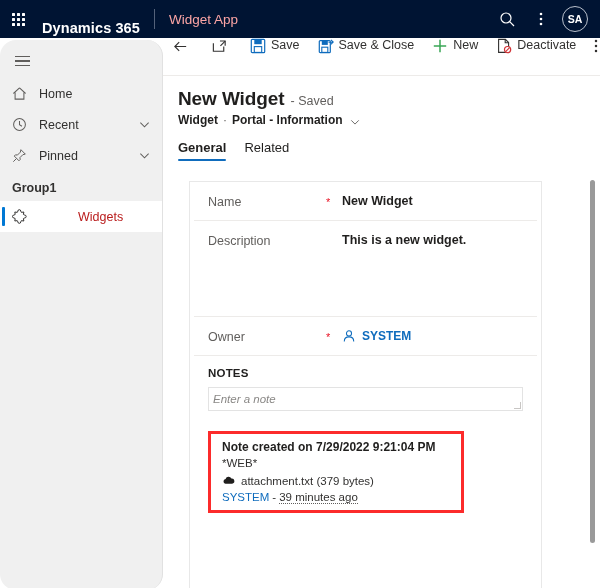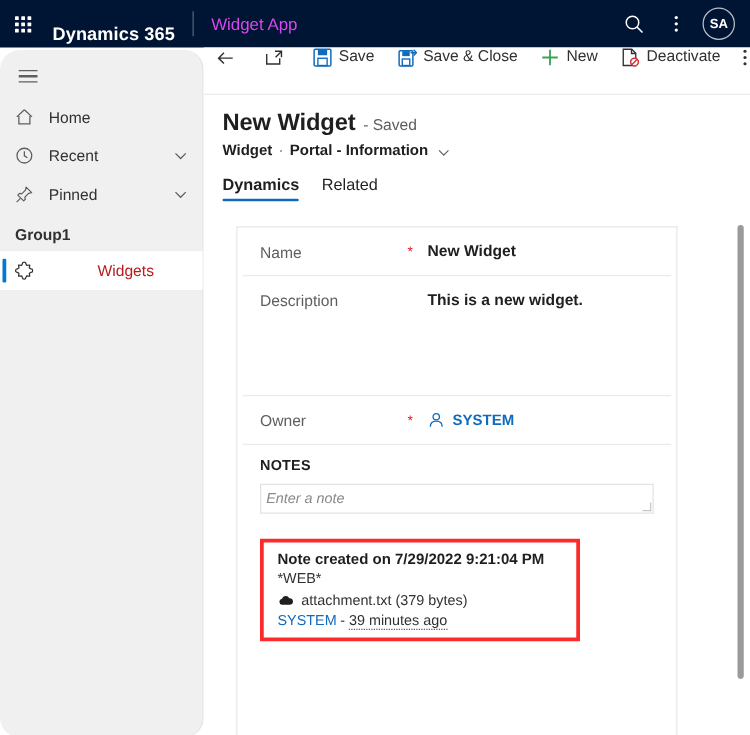--- a/index.html
+++ b/index.html
@@ -27,21 +27,21 @@
     grid-template-rows: repeat(3, 3px); gap: 2px;
   }
   .waffle-grid i { width: 3px; height: 3px; background: #ffffff; border-radius: 0.5px; display: block; }
   .brand {
     color: #ffffff; font-size: 14.5px; font-weight: bold;
     margin-left: 6px; letter-spacing: 0.1px; margin-top: 17px;
   }
   .brand-divider {
     width: 1px; height: 20px; background: #54627a; margin: 0 14px;
   }
-  .appname { color: #d946ef; font-size: 13.5px; font-weight: normal; }
+  .appname { color: #fca5a5; font-size: 13.5px; font-weight: normal; }
   .topbar-right {
     margin-left: auto; display: flex; align-items: center; height: 38px;
   }
   .tb-icon {
     width: 34px; height: 38px; display: flex; align-items: center; justify-content: center;
     cursor: pointer;
   }
   .tb-icon svg { display: block; }
   .avatar {
     width: 26px; height: 26px; border-radius: 50%;
@@ -389,21 +389,21 @@
       <span class="bc-dot">·</span>
       <span>Portal - Information</span>
       <span class="bc-chev">
         <svg width="10" height="10" viewBox="0 0 12 12">
           <path d="M1.5 4 L6 8.5 L10.5 4" fill="none" stroke="#605e5c" stroke-width="1.1"></path>
         </svg>
       </span>
     </div>
 
     <div class="tabs">
-      <div class="tab active">Dynamics</div>
+      <div class="tab active">General</div>
       <div class="tab">Related</div>
     </div>
 
     <div class="form-card">
 
       <div class="field-row">
         <div class="field-label">Name</div>
         <div class="req-star">*</div>
         <div class="field-value">New Widget</div>
       </div>

